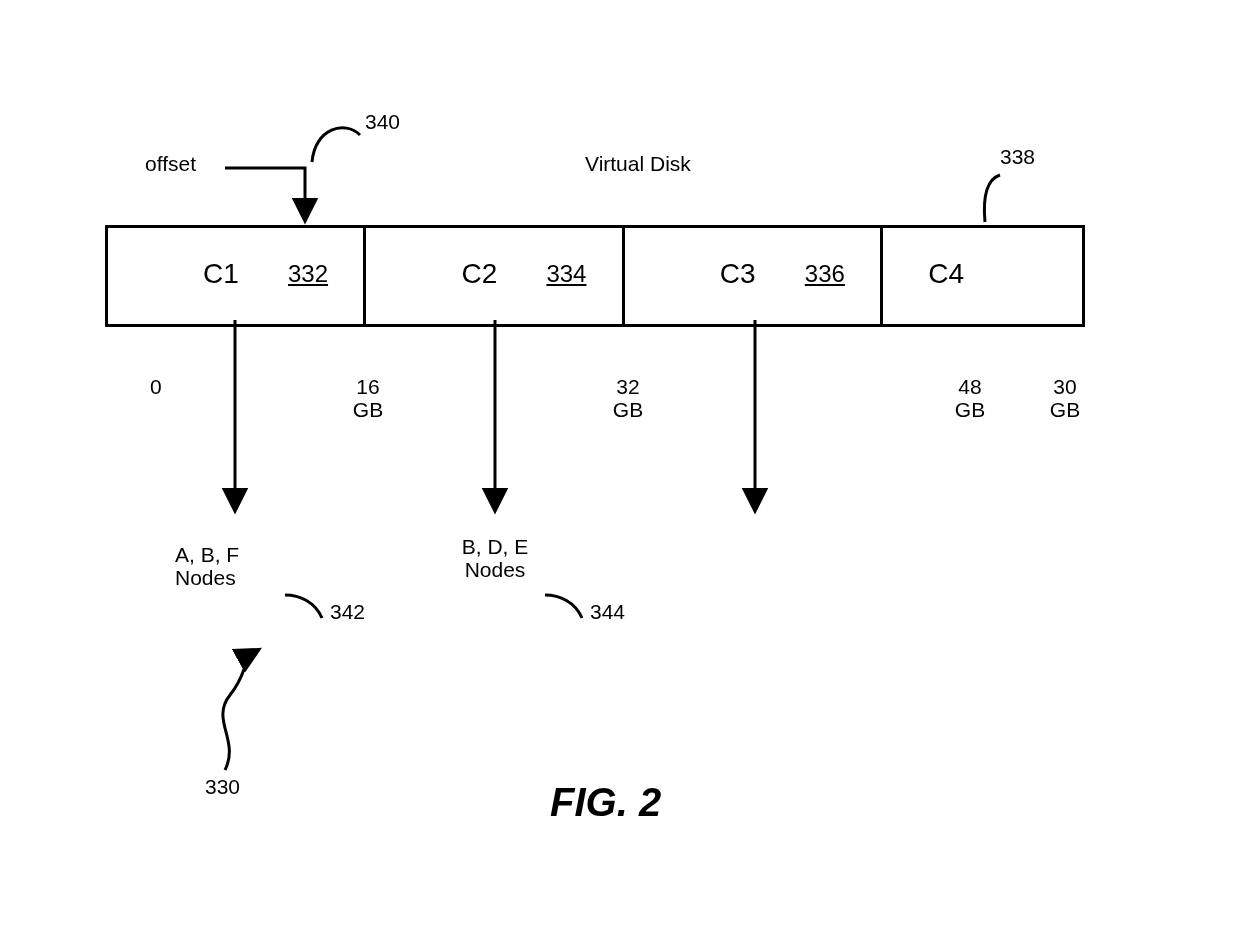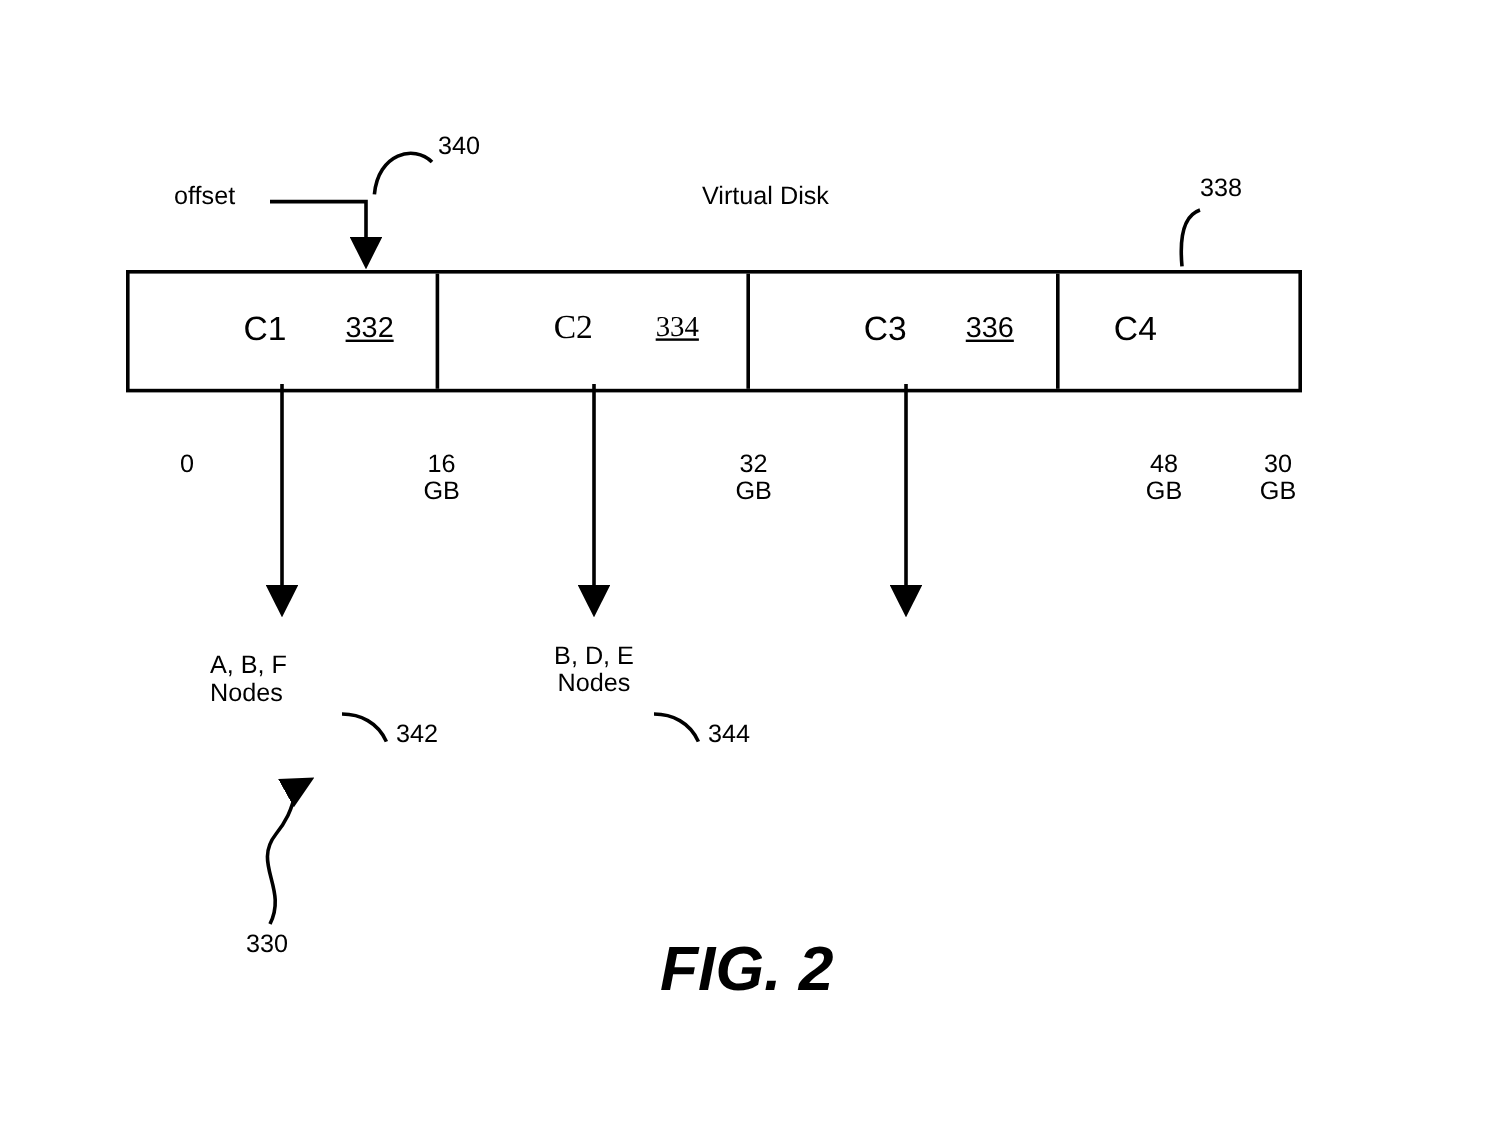--- a/index.html
+++ b/index.html
@@ -20,21 +20,21 @@
     position: absolute;
     font-size: 21px;
     line-height: 1.1;
     white-space: nowrap;
   }
   .multiline { white-space: pre; text-align: left; }
   .center-text { text-align: center; }
   .figcap {
     font-weight: bold;
     font-style: italic;
-    font-size: 52px;
+    font-size: 40px;
   }
 
   
   .disk {
     position: absolute;
     border: 3px solid #000;
     display: flex;
     box-sizing: border-box;
   }
   .cell {
@@ -69,21 +69,21 @@
 
   <div class="label" style="left:585px; top:152px;">Virtual Disk</div>
 
   <div class="label" style="left:145px; top:152px;">offset</div>
 
   <div class="disk" style="left:105px; top:225px; width:980px; height:102px;">
     <div class="cell" style="width:260px;">
       <span class="cell-name" style="left:95px; top:30px;">C1</span>
       <span class="cell-ref" style="left:180px; top:32px;">332</span>
     </div>
-    <div class="cell" style="width:260px;font-family:Liberation Serif, serif;">
+    <div class="cell" style="width:260px;">
       <span class="cell-name" style="left:95px; top:30px;">C2</span>
       <span class="cell-ref" style="left:180px; top:32px;">334</span>
     </div>
     <div class="cell" style="width:260px;">
       <span class="cell-name" style="left:95px; top:30px;">C3</span>
       <span class="cell-ref" style="left:180px; top:32px;">336</span>
     </div>
     <div class="cell" style="width:200px;">
       <span class="cell-name" style="left:45px; top:30px;">C4</span>
     </div>

